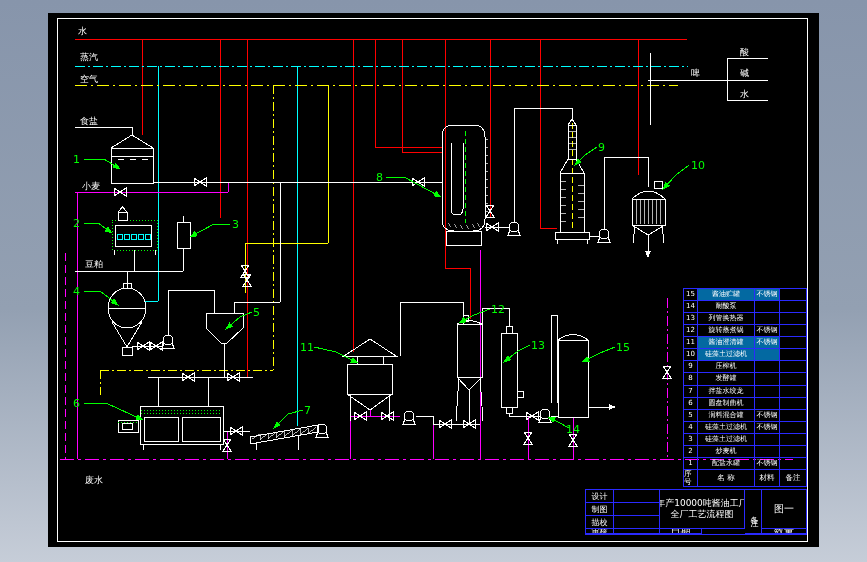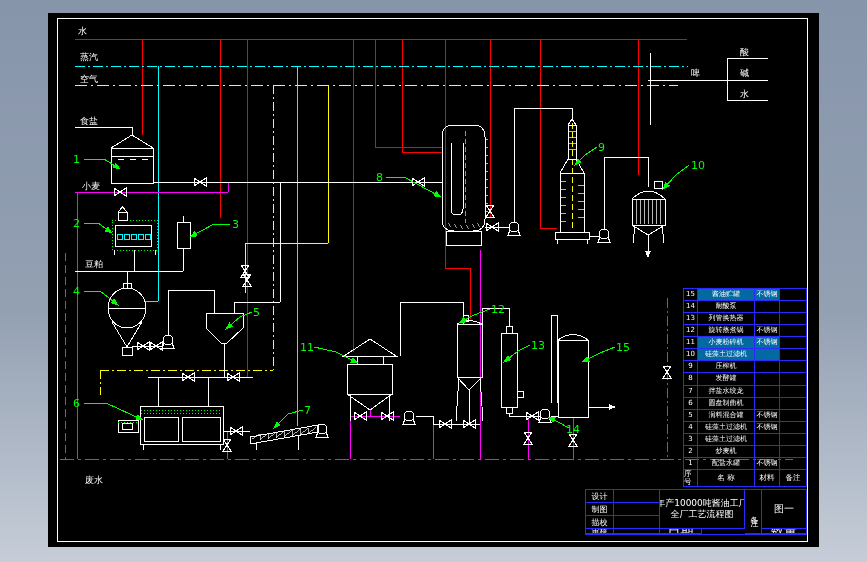--- a/index.html
+++ b/index.html
@@ -24,21 +24,21 @@
 
   
   .tb{position:absolute;left:537px;top:476px;width:222px;height:46px;box-sizing:border-box;
       border:1px solid #2a2aff;display:grid;color:#fff;
       grid-template-columns:28px 46px 85px 17px 1fr;grid-template-rows:13px 13px 13px 1fr;}
   .tb div{border-right:1px solid #2a2aff;border-bottom:1px solid #2a2aff;box-sizing:border-box;
       display:flex;align-items:center;justify-content:center;font-size:8px;overflow:hidden;}
   .tb .title{grid-column:3;grid-row:1/4;flex-direction:column;font-size:9px;line-height:11px;white-space:nowrap;}
   .tb .note{grid-column:4;grid-row:1/5;writing-mode:vertical-rl;text-orientation:upright;font-size:8px;letter-spacing:2px;}
   .tb .fig{grid-column:5;grid-row:1/4;font-size:10px;border-right:none;}
-  .tb .sub{font-size:13px;}
+  .tb .sub{font-size:10px;}
   .tb .last{border-right:none;}
 </style>
 </head>
 <body>
 
 <div class="viewport">
  <div class="canvas">
 
   <svg width="771" height="534" viewBox="0 0 771 534" shape-rendering="crispEdges">
     <defs>
@@ -319,21 +319,21 @@
             <div class="et-cell c1">列管换热器</div>
             <div class="et-cell c2"></div>
             <div class="et-cell c3"></div>
           </div><div class="et-row">
             <div class="et-cell c0">12</div>
             <div class="et-cell c1">旋转蒸煮锅</div>
             <div class="et-cell c2">不锈钢</div>
             <div class="et-cell c3"></div>
           </div><div class="et-row hl">
             <div class="et-cell c0">11</div>
-            <div class="et-cell c1">小麦粉碎机</div>
+            <div class="et-cell c1">酱油澄清罐</div>
             <div class="et-cell c2">不锈钢</div>
             <div class="et-cell c3"></div>
           </div><div class="et-row hl">
             <div class="et-cell c0">10</div>
             <div class="et-cell c1">硅藻土过滤机</div>
             <div class="et-cell c2"></div>
             <div class="et-cell c3"></div>
           </div><div class="et-row">
             <div class="et-cell c0">9</div>
             <div class="et-cell c1">压榨机</div>

